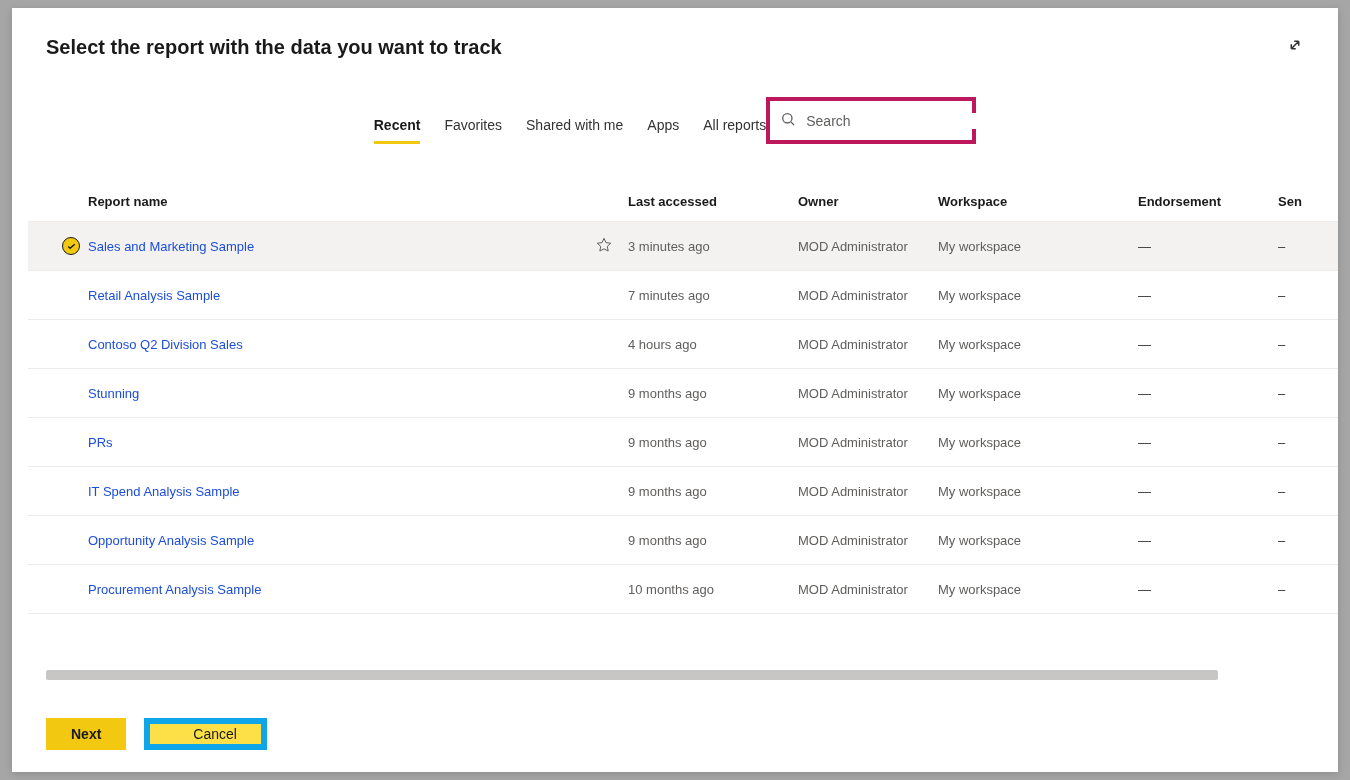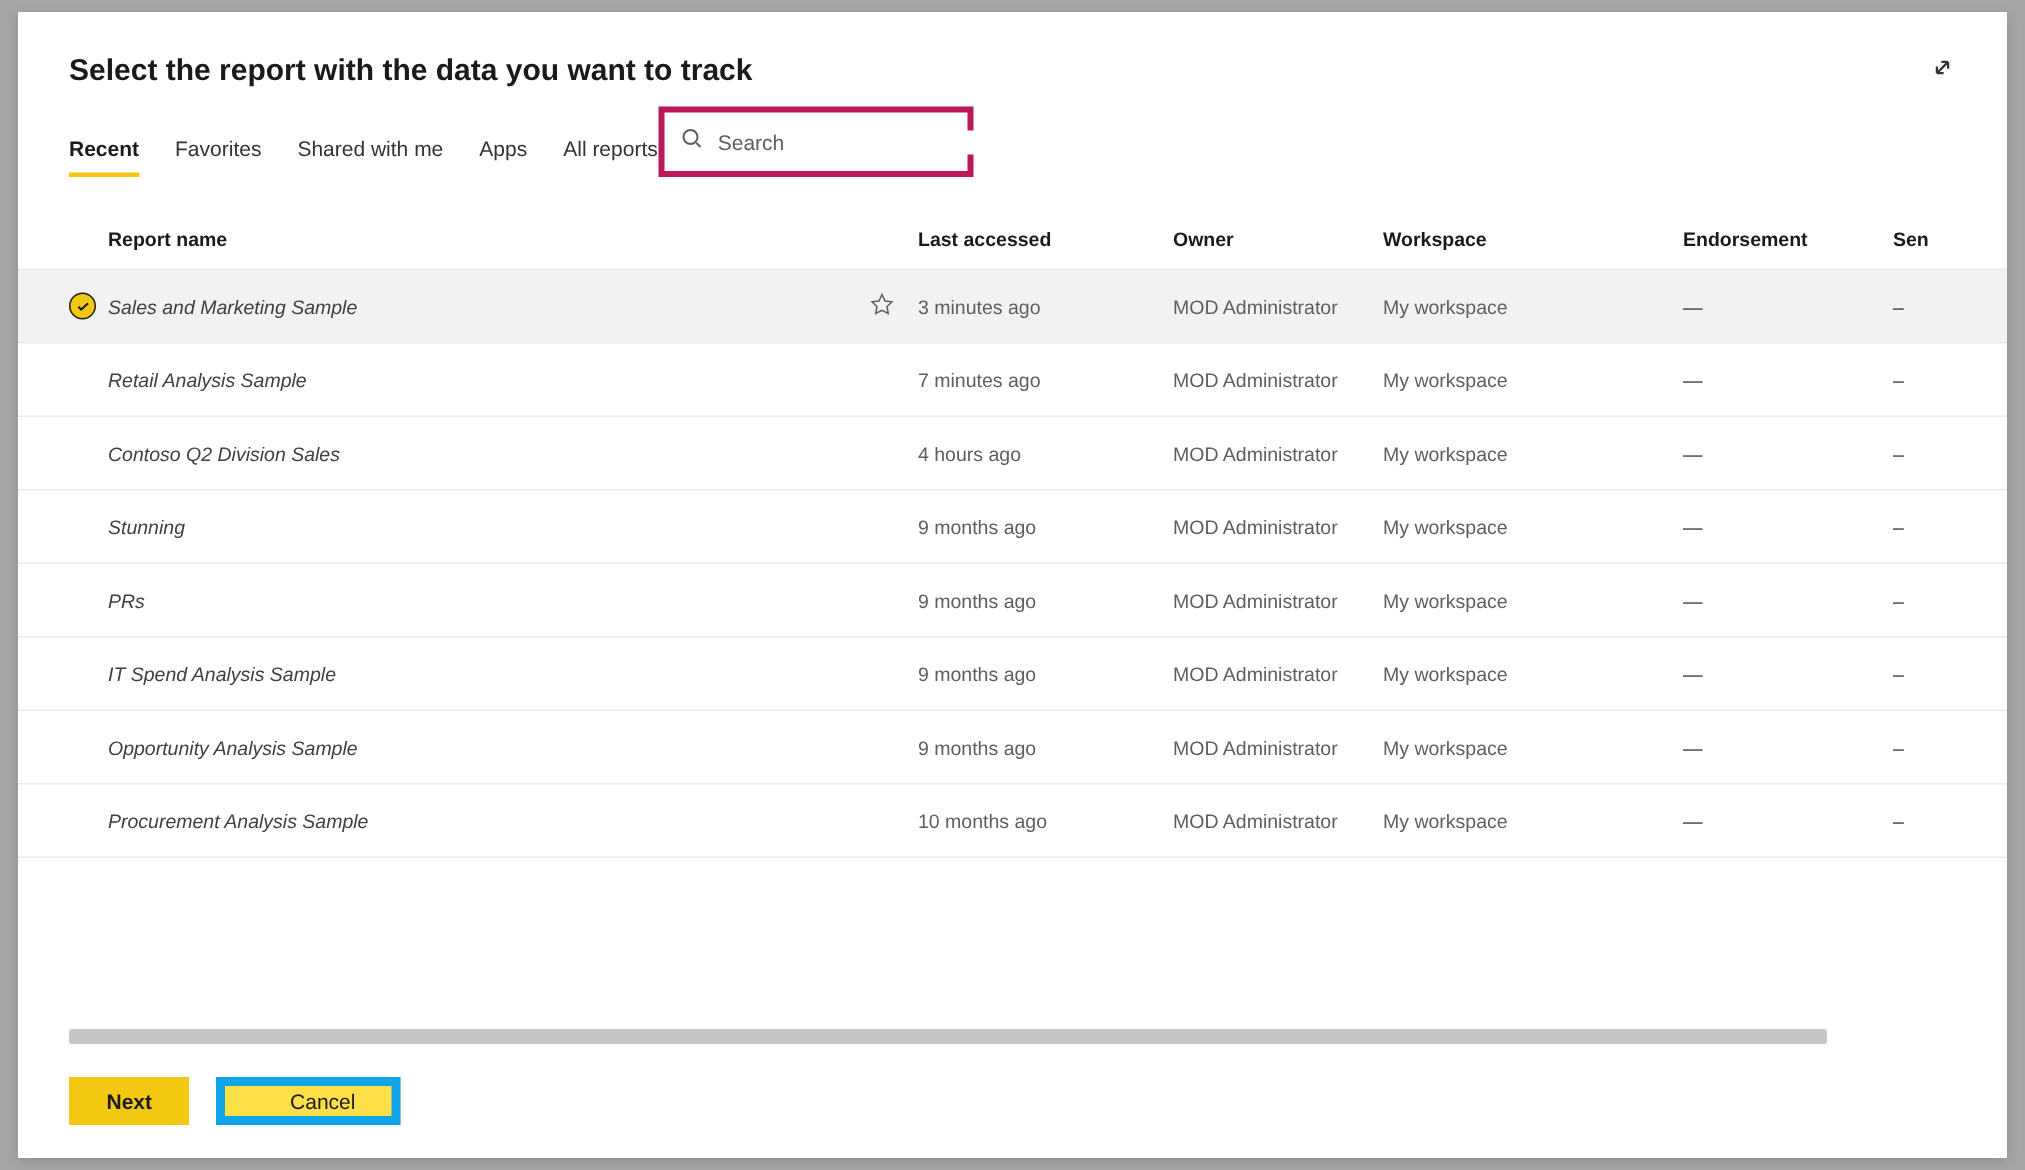--- a/index.html
+++ b/index.html
@@ -13,43 +13,45 @@
   .dialog {
     position: absolute;
     top: 8px;
     left: 12px;
     right: 12px;
     bottom: 8px;
     background: #ffffff;
     display: flex;
     flex-direction: column;
     box-shadow: 0 2px 8px rgba(0,0,0,0.15);
+    gap: 16px;
   }
   .dialog-header {
     padding: 28px 34px 12px 34px;
     display: flex;
     justify-content: space-between;
     align-items: flex-start;
   }
   .dialog-title {
     font-size: 20px;
     font-weight: 600;
     color: #1a1a1a;
   }
   .expand-icon {
     width: 18px;
     height: 18px;
     cursor: pointer;
     color: #333;
   }
   .tab-search-row {
     display: flex;
-    justify-content: flex-start;
+    justify-content: center;
     align-items: flex-end;
     padding: 0 34px;
+    margin-top: 10px;
   }
   .tabs {
     display: flex;
     gap: 24px;
   }
   .tab {
     font-size: 14px;
     color: #333;
     padding-bottom: 8px;
     cursor: pointer;
@@ -82,21 +84,21 @@
   .table-container {
     flex: 1;
     overflow: hidden;
     margin: 22px 0 0 0;
     position: relative;
   }
   .table-scroll {
     overflow-x: hidden;
     overflow-y: hidden;
     height: 100%;
-    padding: 0 0 0 0;
+    padding: 0 0 0 16px;
   }
   table {
     width: 100%;
     border-collapse: collapse;
     table-layout: fixed;
   }
   colgroup col.c-sel { width: 60px; }
   colgroup col.c-name { width: 500px; }
   colgroup col.c-fav { width: 40px; }
   colgroup col.c-last { width: 170px; }
@@ -126,21 +128,21 @@
   }
   td {
     font-size: 13px;
     color: #605e5c;
     padding: 0 8px 0 0;
     white-space: nowrap;
     overflow: hidden;
     text-overflow: ellipsis;
   }
   td.sel-cell { padding-left: 34px; text-align: left; }
-  td.name-cell { color: #404040; font-style: italic; }
+  td.name-cell { color: #1d4ed8; }
   td.fav-cell { text-align: center; }
   td.em-dash { color: #323130; }
 
   .sel-circle {
     width: 18px;
     height: 18px;
     border-radius: 50%;
     border: 1.5px solid #1a1a1a;
     background: #f2c811;
     display: inline-flex;

